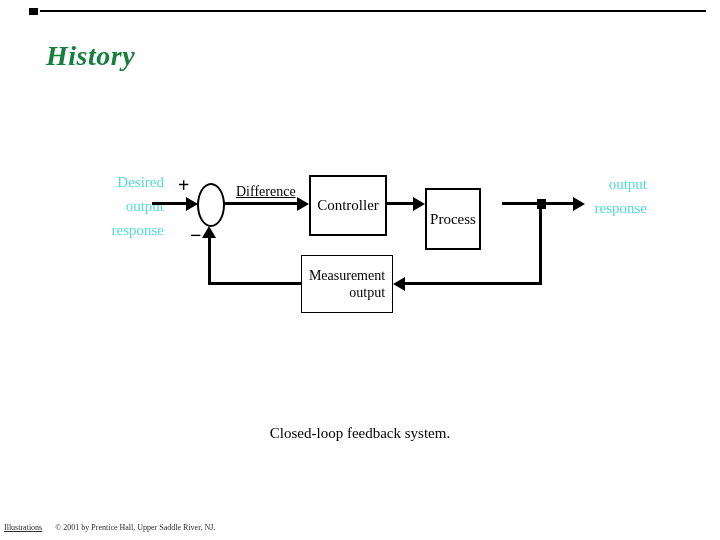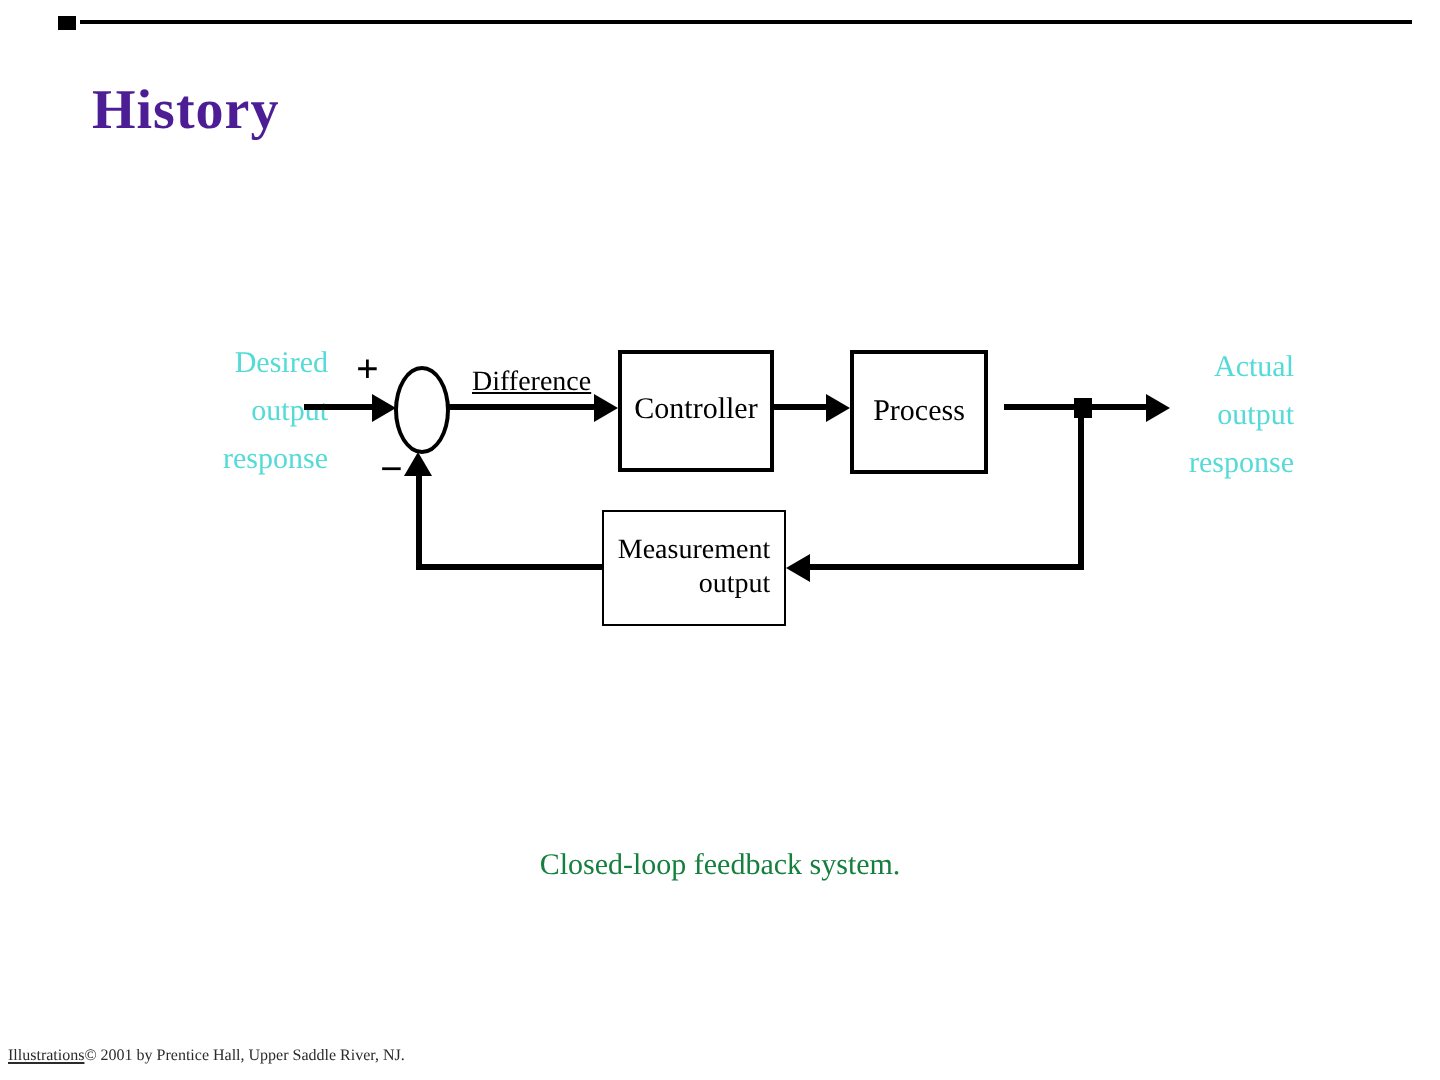--- a/index.html
+++ b/index.html
@@ -6,21 +6,21 @@
   .slide{
     position:relative;width:720px;height:540px;background:#ffffff;
     font-family:"Liberation Serif",serif;overflow:hidden;
   }
   
   .top-rule-square{position:absolute;left:29px;top:8px;width:9px;height:7px;background:#000;}
   .top-rule{position:absolute;left:40px;top:10px;width:666px;height:2px;background:#000;}
 
   .title{
     position:absolute;left:46px;top:40px;margin:0;
-    font-size:28px;font-weight:bold;color:#4c1d95;letter-spacing:0.5px;
+    font-size:28px;font-weight:bold;color:#15803d;letter-spacing:0.5px;font-style:italic;
   }
 
   
   .hline,.vline{position:absolute;background:#000;}
   .hline{height:3px;}
   .vline{width:3px;}
 
   .ah-right{position:absolute;width:0;height:0;
     border-top:7px solid transparent;border-bottom:7px solid transparent;
     border-left:12px solid #000;}
@@ -46,25 +46,25 @@
 
   .io-label{
     position:absolute;width:66px;text-align:right;color:#53dbd8;
     font-size:15px;line-height:24px;
   }
   .sign{position:absolute;color:#000;font-size:20px;font-weight:bold;line-height:1;}
   .flow-label{position:absolute;color:#000;font-size:14px;text-decoration:underline;}
 
   .caption{
     position:absolute;left:0;top:425px;width:720px;text-align:center;
-    font-size:15px;color:#15803d;
+    font-size:15px;color:#000000;
   }
   .footer{
     position:absolute;left:4px;top:523px;font-size:8px;color:#2b2b2b;
-    display:flex;align-items:center;
+    display:flex;gap:13px;align-items:center;
   }
   .footer .lbl{text-decoration:underline;}
 </style>
 </head>
 <body>
 
 <div class="slide">
 
   <div class="top-rule-square"></div>
   <div class="top-rule"></div>
@@ -90,30 +90,29 @@
     <div class="hline" style="left:224px;top:202px;width:75px;"></div>
     <div class="ah-right" style="left:297px;top:197px;"></div>
 
     <div class="box" style="left:309px;top:175px;width:78px;height:61px;">
       <span>Controller</span>
     </div>
 
     <div class="hline" style="left:387px;top:202px;width:28px;"></div>
     <div class="ah-right" style="left:413px;top:197px;"></div>
 
-    <div class="box" style="left:425px;top:175px;width:69px;height:62px;">
+    <div class="box" style="left:425px;top:188px;width:56px;height:62px;">
       <span>Process</span>
     </div>
 
     <div class="hline" style="left:502px;top:202px;width:73px;"></div>
     <div class="branch-dot"></div>
     <div class="ah-right" style="left:573px;top:197px;"></div>
 
     <div class="io-label" style="left:581px;top:172px;">
-      <div>Actual</div>
       <div>output</div>
       <div>response</div>
     </div>
 
     <div class="vline" style="left:539px;top:202px;height:83px;"></div>
     <div class="hline" style="left:405px;top:282px;width:137px;"></div>
     <div class="ah-left" style="left:393px;top:277px;"></div>
 
     <div class="box thin" style="left:301px;top:255px;width:92px;height:58px;">
       <span>

